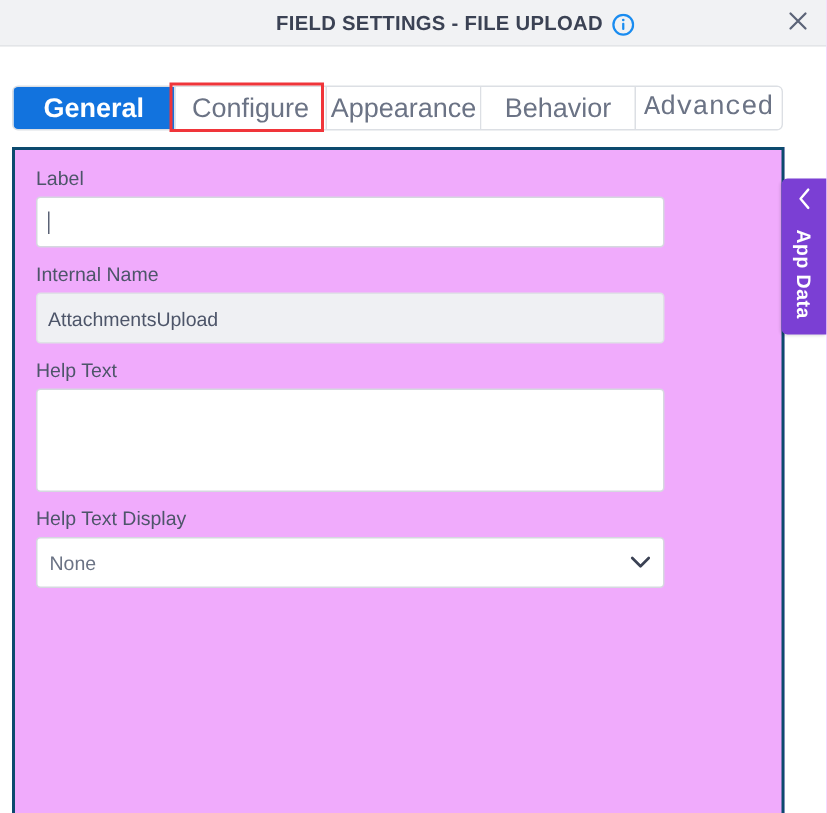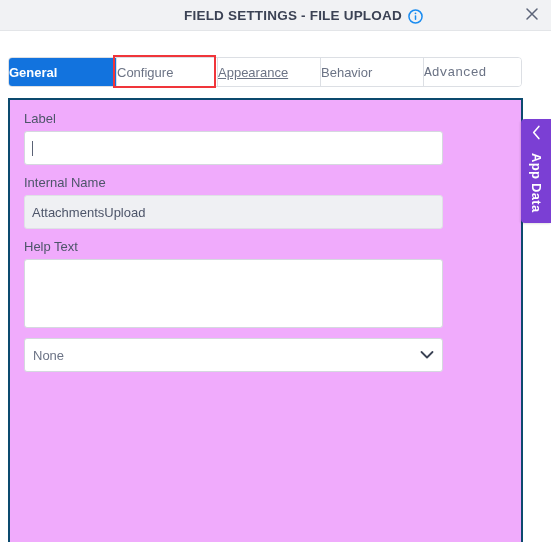--- a/index.html
+++ b/index.html
@@ -67,37 +67,38 @@
     border: 1px solid #dcdfe4;
     border-radius: 4px;
     box-sizing: border-box;
     overflow: hidden;
     background: #ffffff;
   }
   .tab {
     flex: 0 0 auto;
     display: flex;
     align-items: center;
-    font-size: 13px;
+    justify-content: center;
+    font-size: 18px;
     color: #6b7385;
     border-right: 1px solid #dcdfe4;
     box-sizing: border-box;
     cursor: pointer;
     background: #ffffff;
     height: 100%;
   }
   .tab:last-child { border-right: none; }
   .tab.active {
     background: #1273de;
     color: #ffffff;
     font-weight: bold;
   }
   .tab-0 { width: 108px; }
   .tab-1 { width: 101px; }
-  .tab-2 { width: 103px; text-decoration: underline; }
+  .tab-2 { width: 103px; }
   .tab-3 { width: 103px; }
   .tab-4 { width: 97px; font-family: Liberation Mono, monospace; }
 
   .tab-highlight {
     position: absolute;
     left: 113px; top: 55px;
     width: 103px; height: 33px;
     border: 2px solid #f0353a;
     box-sizing: border-box;
     pointer-events: none;
@@ -279,20 +280,21 @@
     </div>
 
     <div class="field-group">
       <div class="field-label">Help Text</div>
       <div class="textarea-input">
         <span></span>
       </div>
     </div>
 
     <div class="field-group">
+      <div class="field-label">Help Text Display</div>
       <div class="select-input">
         <span>None</span>
         <span class="chevron-down">
           <svg width="14" height="9" viewBox="0 0 14 9" aria-hidden="true">
             <path d="M1.5 1.5 L7 7 L12.5 1.5" fill="none" stroke="#3b4254" stroke-width="1.8" stroke-linecap="round" stroke-linejoin="round"></path>
           </svg>
         </span>
       </div>
     </div>
 

